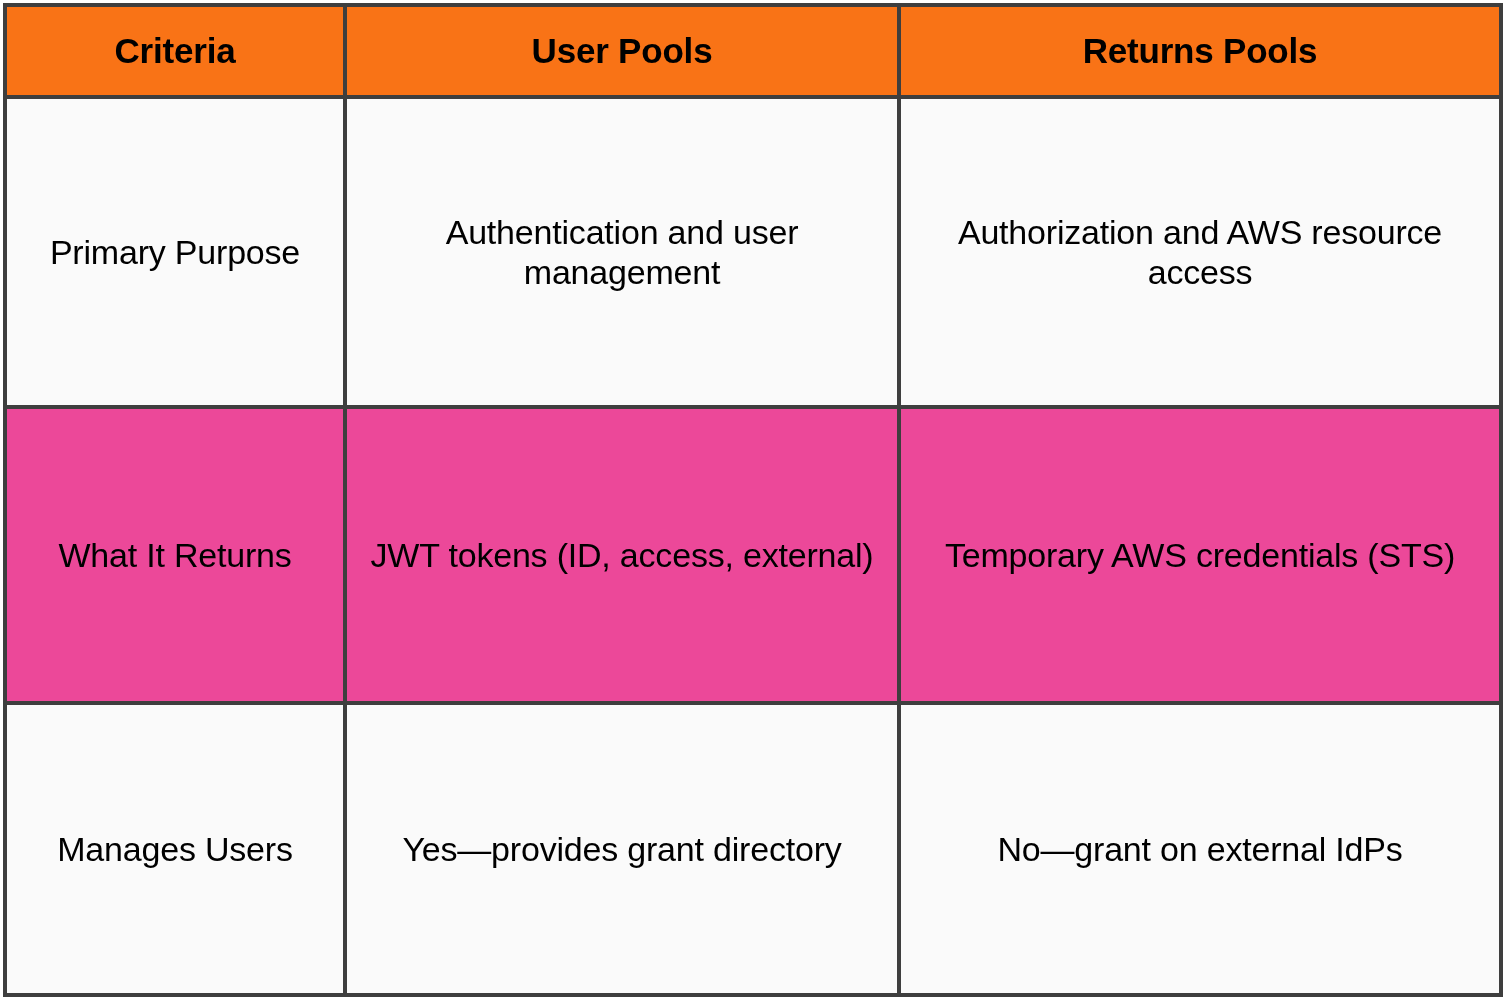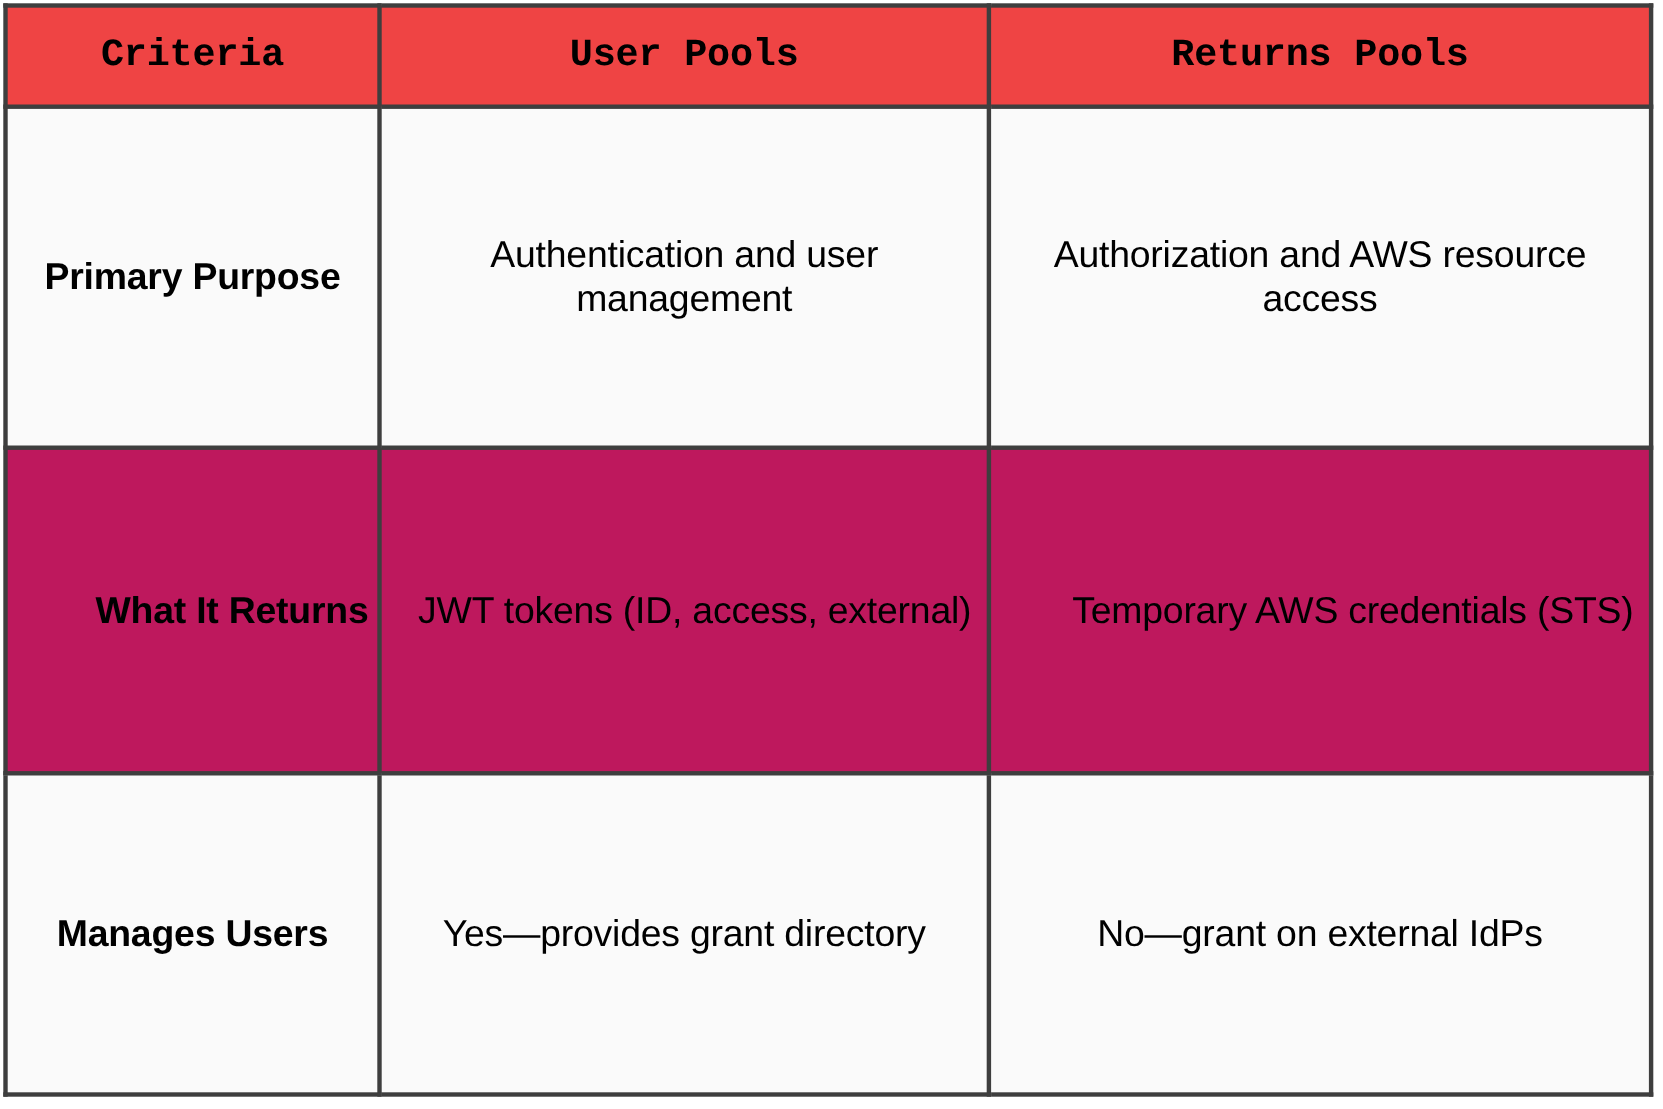--- a/index.html
+++ b/index.html
@@ -30,49 +30,48 @@
     border-collapse: collapse;
     table-layout: fixed;
     border: 4px solid #3e3e3e;
   }
 
   table.cmp-table col.c-criteria { width: 340px; }
   table.cmp-table col.c-user     { width: 554px; }
   table.cmp-table col.c-identity { width: auto; }
 
   thead th {
-    background: #ef4444;
+    background: #f97316;
     border: 4px solid #3e3e3e;
     font-size: 35px;
     font-weight: bold;
     text-align: center;
     vertical-align: middle;
     padding: 0 10px;
     height: 88px;
     line-height: 1.12;
     letter-spacing: -0.2px;
-    font-family: Liberation Mono, monospace;
   }
 
   tbody td {
     border: 4px solid #3e3e3e;
     text-align: center;
     vertical-align: middle;
     padding: 6px 14px;
     font-size: 34px;
     line-height: 1.18;
     letter-spacing: -0.2px;
     word-wrap: break-word;
   }
 
   tbody tr.shade td { background: #fafafa; }
-  tbody tr.plain td { background: #be185d; text-align: right; }
+  tbody tr.plain td { background: #ec4899; }
 
   td.criteria-cell {
-    font-weight: bold;
+    font-weight: normal;
     padding-left: 8px;
     padding-right: 8px;
   }
 
   
   tr.r-primary   { height: 140px; }
   tr.r-returns   { height: 134px; }
   tr.r-manages   { height: 132px; }
   tr.r-access    { height: 136px; }
   tr.r-guest     { height: 188px; }

